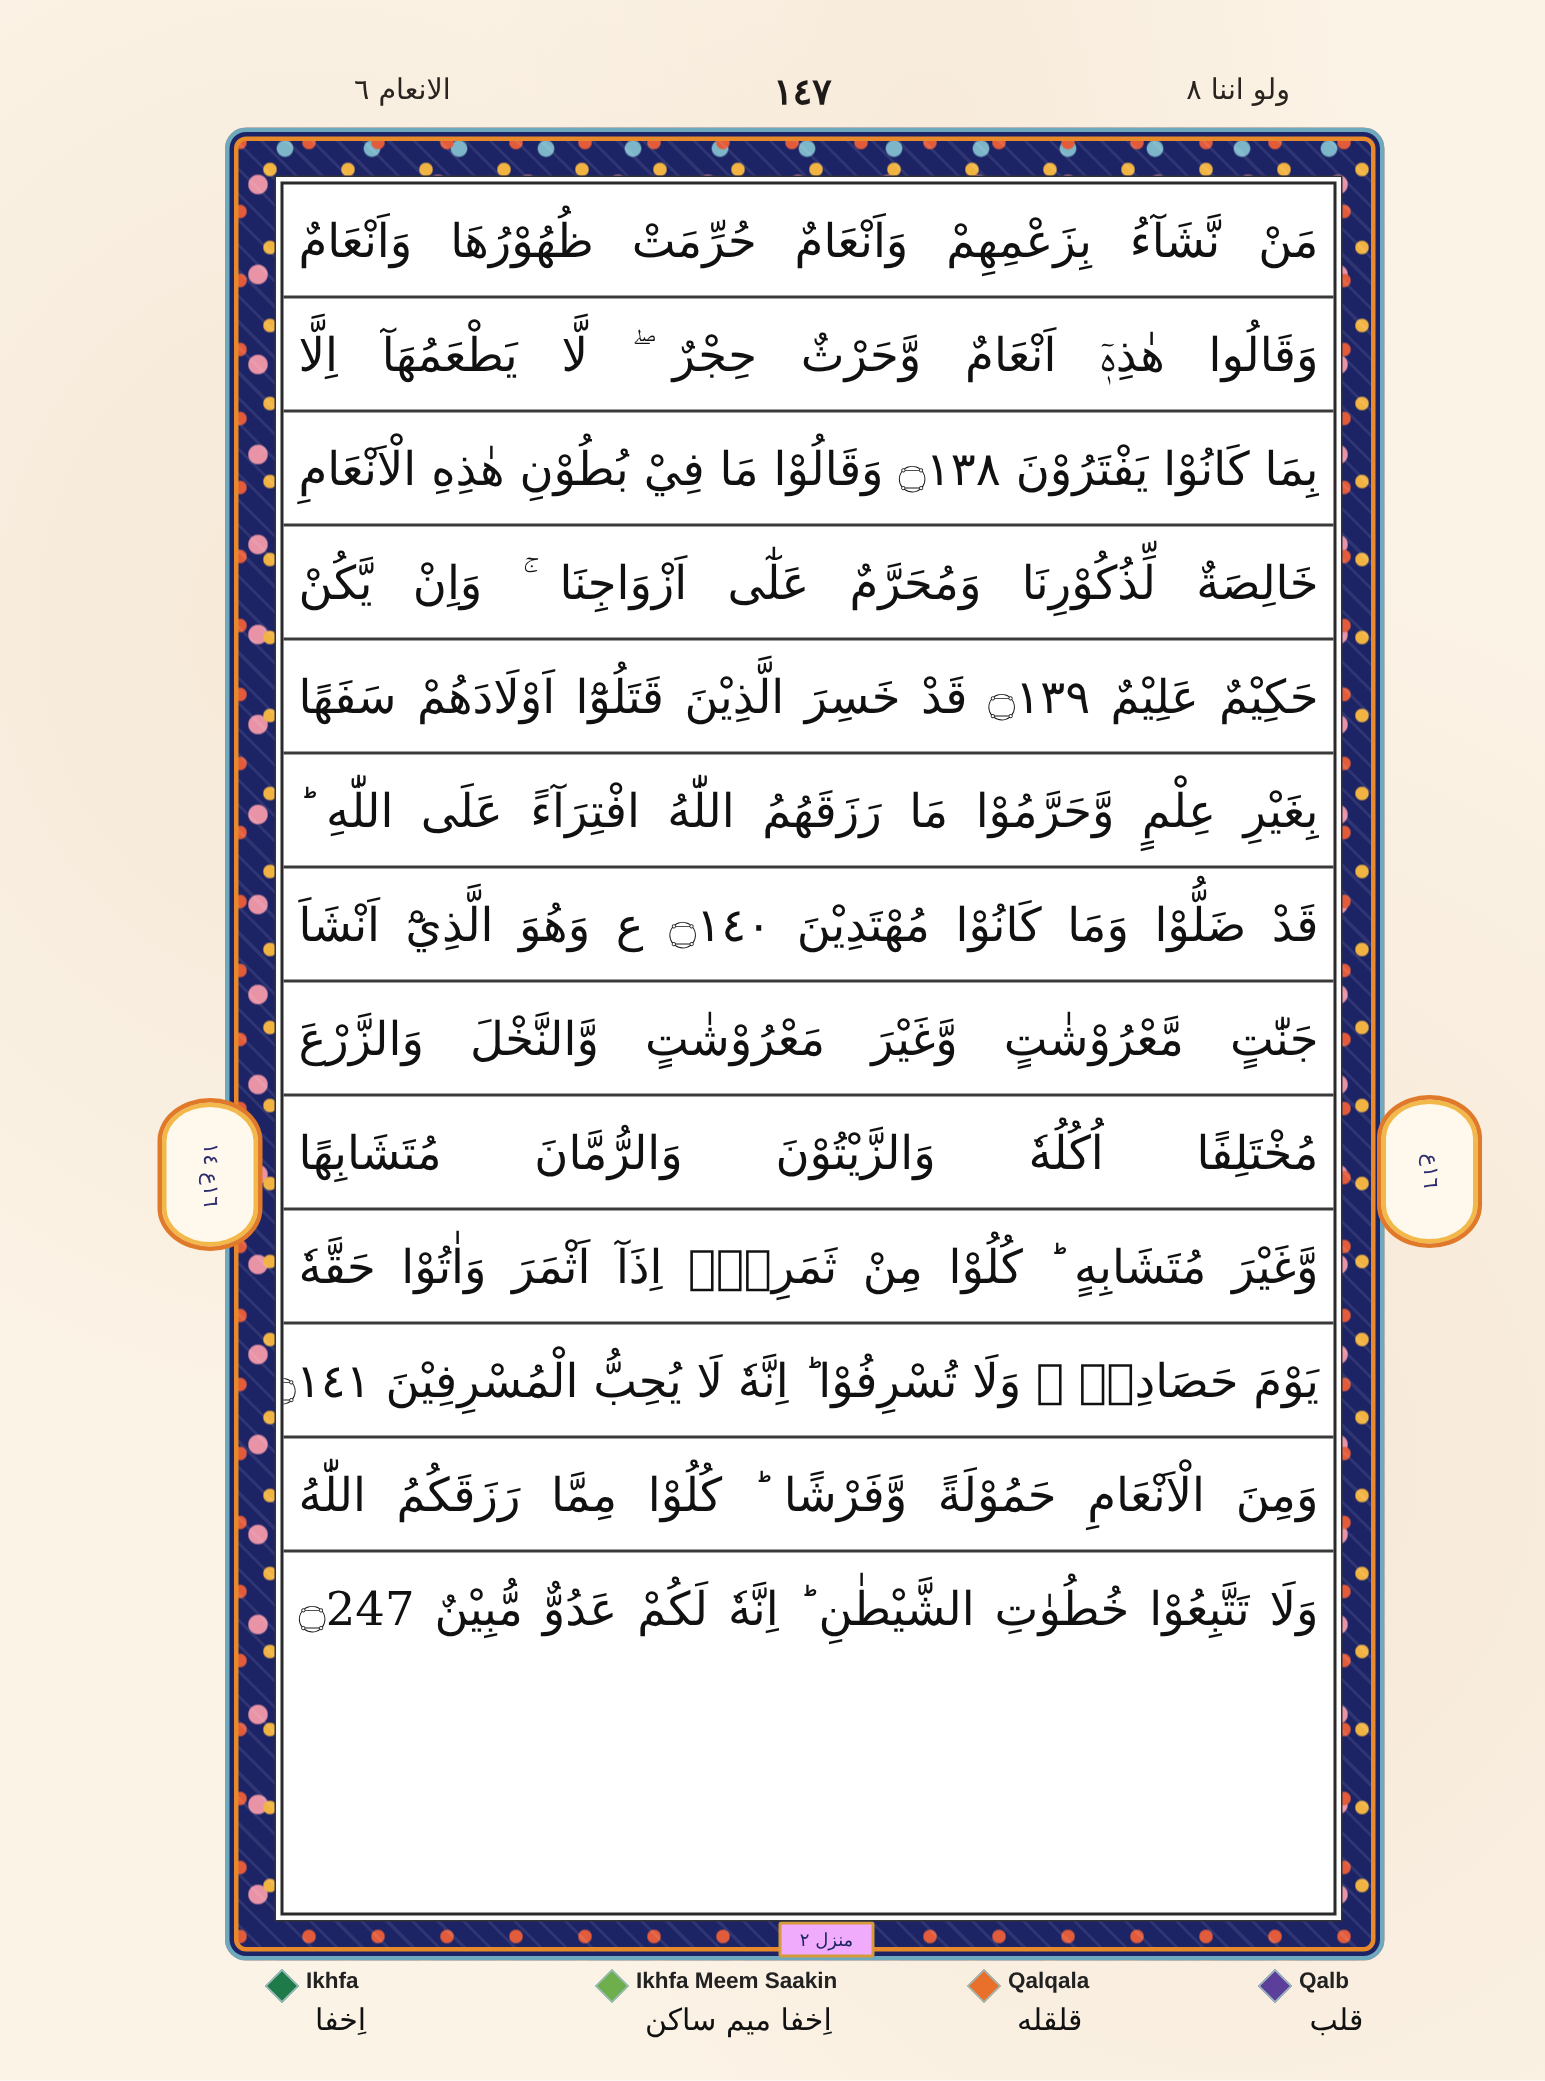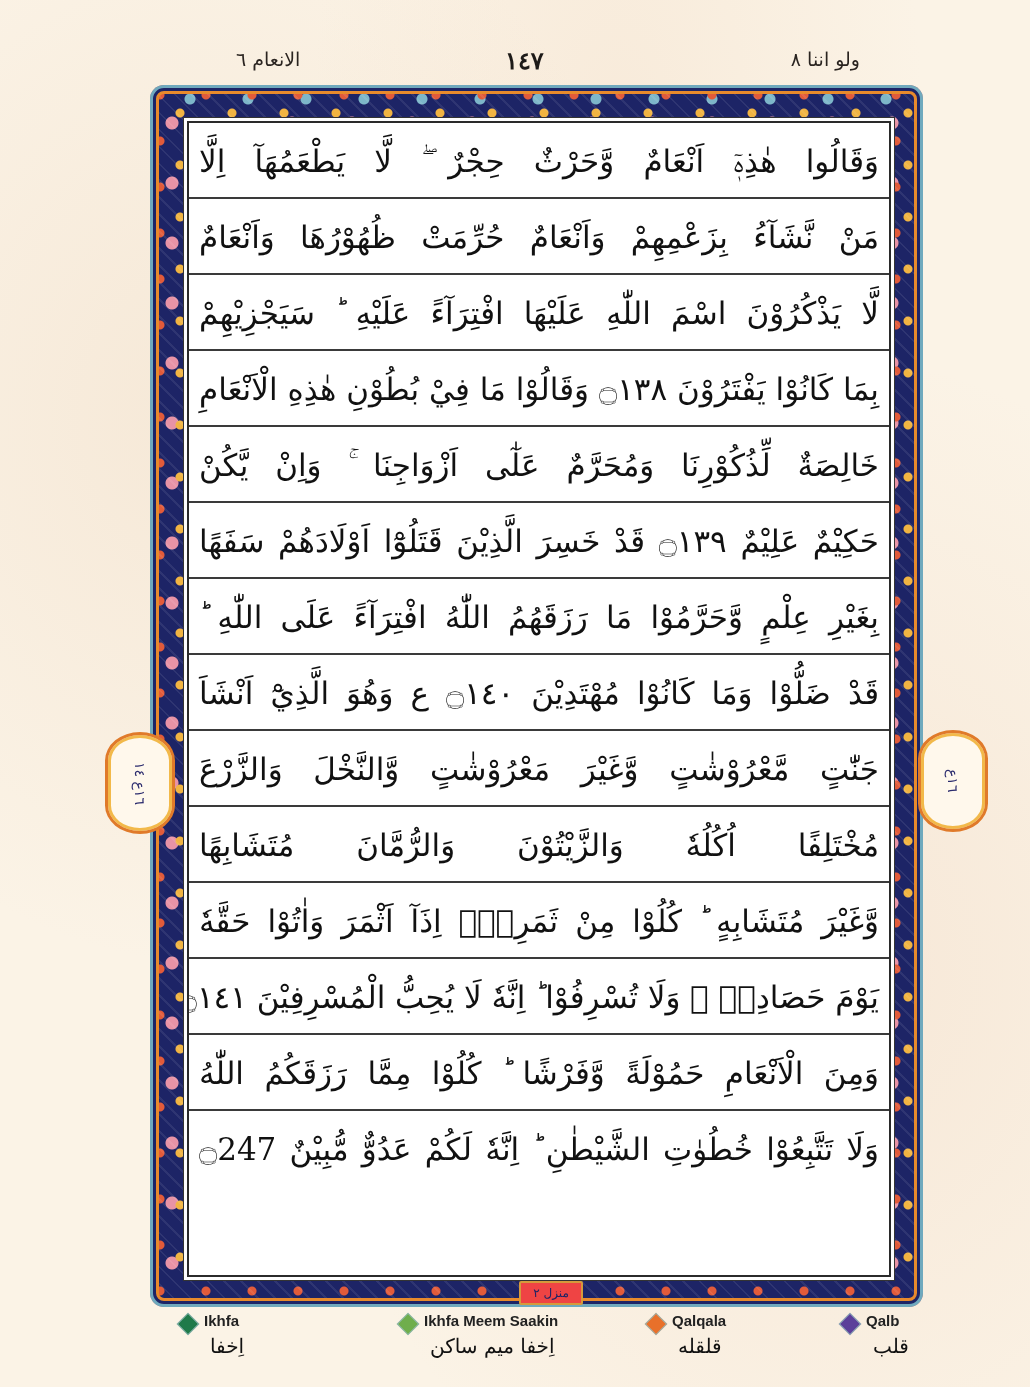--- a/index.html
+++ b/index.html
@@ -7,40 +7,40 @@
     width:1030px; height:1387px; position:relative; overflow:hidden;
     background:#fbf3e6;
     background-image:
       radial-gradient(ellipse at 20% 30%, rgba(230,200,170,0.25) 0, rgba(0,0,0,0) 40%),
       radial-gradient(ellipse at 80% 70%, rgba(230,190,160,0.22) 0, rgba(0,0,0,0) 45%),
       radial-gradient(ellipse at 60% 10%, rgba(240,215,190,0.3) 0, rgba(0,0,0,0) 35%);
     font-family: "DejaVu Sans", sans-serif;
   }
   .header { position:absolute; top:48px; left:0; width:1030px; height:34px; }
   .hdr-surah { position:absolute; left:204px; top:0; font-size:19px; color:#2a2420; font-family:"DejaVu Serif", serif; direction:rtl;margin-left:32px; }
-  .hdr-page { position:absolute; left:505px; top:-2px; width:60px; text-align:left; font-size:24px; font-weight:bold; color:#1d1a18; font-family:"DejaVu Serif", serif; }
+  .hdr-page { position:absolute; left:505px; top:-2px; width:60px; text-align:center; font-size:24px; font-weight:bold; color:#1d1a18; font-family:"DejaVu Serif", serif; }
   .hdr-juz { position:absolute; right:170px; top:0; font-size:19px; color:#2a2420; font-family:"DejaVu Serif", serif; direction:rtl; }
 
   .frame {
     position:absolute; left:150px; top:85px; width:773px; height:1222px;
     border-radius:14px;
     background:
       repeating-linear-gradient(45deg, rgba(255,255,255,0) 0 10px, rgba(255,255,255,0.08) 10px 12px),
       radial-gradient(circle at 10px 10px, #e25b3a 0 4px, rgba(0,0,0,0) 5px) 0 0/46px 46px,
       radial-gradient(circle at 30px 28px, #f1b442 0 4px, rgba(0,0,0,0) 5px) 0 0/52px 52px,
       radial-gradient(circle at 22px 38px, #e893a6 0 6px, rgba(0,0,0,0) 7px) 0 0/60px 60px,
       radial-gradient(circle at 40px 14px, #7db6c9 0 5px, rgba(0,0,0,0) 6px) 0 0/58px 58px,
       #1d2466;
     box-shadow: inset 0 0 0 3px #6fa9bd, inset 0 0 0 6px #1d2466, inset 0 0 0 9px #e88a2c;
   }
   .frame-tab { position:absolute; width:64px; height:96px; background:#fff8ec; border:3px solid #e07a2a; border-radius:50% 50% 50% 50% / 28% 28% 28% 28%; box-shadow: inset 0 0 0 3px #f2b94a; display:flex; align-items:center; justify-content:center; }
   .tab-left { left:105px; top:732px; }
   .tab-right { left:918px; top:730px; }
   .tab-text { writing-mode:vertical-rl; font-size:14px; color:#2c2c6e; font-family:"DejaVu Serif", serif; direction:rtl; }
-  .manzil-tab { position:absolute; left:519px; top:1281px; width:60px; height:20px; background:#ef4444; border:2px solid #d69a3b; border-radius:2px; font-size:12px; color:#1d2466; text-align:center; line-height:20px; font-family:"DejaVu Serif", serif; }
+  .manzil-tab { position:absolute; left:519px; top:1281px; width:60px; height:20px; background:#f0abfc; border:2px solid #d69a3b; border-radius:2px; font-size:12px; color:#1d2466; text-align:center; line-height:20px; font-family:"DejaVu Serif", serif; }
 
   .text-panel {
     position:absolute; left:187px; top:121px; width:700px; height:1152px;
     background:#ffffff; border:2px solid #2a2a2a; box-shadow: 0 0 0 3px #fdfdfd, 0 0 0 4px #333;
   }
   .line {
     height:76px; box-sizing:border-box; border-bottom:2px solid #3a3a3a;
     direction:rtl; text-align:justify; text-align-last:justify;
     padding:0 10px; font-family:"DejaVu Serif", serif; font-size:31px; line-height:76px; color:#111; white-space:nowrap; overflow:hidden;
   }
@@ -69,23 +69,22 @@
 
 <div class="frame-tab tab-left">
   <span class="tab-text">١٦ع ١٤</span>
 </div>
 <div class="frame-tab tab-right">
   <span class="tab-text">١٦ع</span>
 </div>
 <div class="manzil-tab">منزل ٢</div>
 
 <div class="text-panel">
+  <div class="line">مَنْ نَّشَآءُ بِزَعْمِهِمْ وَاَنْعَامٌ حُرِّمَتْ ظُهُوْرُهَا وَاَنْعَامٌ</div>
   <div class="line">وَقَالُوا هٰذِهٖٓ اَنْعَامٌ وَّحَرْثٌ حِجْرٌ ۖ لَّا يَطْعَمُهَآ اِلَّا</div>
-  <div class="line">مَنْ نَّشَآءُ بِزَعْمِهِمْ وَاَنْعَامٌ حُرِّمَتْ ظُهُوْرُهَا وَاَنْعَامٌ</div>
-  <div class="line">لَّا يَذْكُرُوْنَ اسْمَ اللّٰهِ عَلَيْهَا افْتِرَآءً عَلَيْهِ ؕ سَيَجْزِيْهِمْ</div>
   <div class="line">بِمَا كَانُوْا يَفْتَرُوْنَ ۝١٣٨ وَقَالُوْا مَا فِيْ بُطُوْنِ هٰذِهِ الْاَنْعَامِ</div>
   <div class="line">خَالِصَةٌ لِّذُكُوْرِنَا وَمُحَرَّمٌ عَلٰٓى اَزْوَاجِنَا ۚ وَاِنْ يَّكُنْ</div>
   <div class="line">حَكِيْمٌ عَلِيْمٌ ۝١٣٩ قَدْ خَسِرَ الَّذِيْنَ قَتَلُوْٓا اَوْلَادَهُمْ سَفَهًا</div>
   <div class="line">بِغَيْرِ عِلْمٍ وَّحَرَّمُوْا مَا رَزَقَهُمُ اللّٰهُ افْتِرَآءً عَلَى اللّٰهِ ؕ</div>
   <div class="line">قَدْ ضَلُّوْا وَمَا كَانُوْا مُهْتَدِيْنَ ۝١٤٠ ع وَهُوَ الَّذِيْٓ اَنْشَاَ</div>
   <div class="line">جَنّٰتٍ مَّعْرُوْشٰتٍ وَّغَيْرَ مَعْرُوْشٰتٍ وَّالنَّخْلَ وَالزَّرْعَ</div>
   <div class="line">مُخْتَلِفًا اُكُلُهٗ وَالزَّيْتُوْنَ وَالرُّمَّانَ مُتَشَابِهًا</div>
   <div class="line">وَّغَيْرَ مُتَشَابِهٍ ؕ كُلُوْا مِنْ ثَمَرِهٖٓ اِذَآ اَثْمَرَ وَاٰتُوْا حَقَّهٗ</div>
   <div class="line">يَوْمَ حَصَادِهٖ ۖ وَلَا تُسْرِفُوْا ؕ اِنَّهٗ لَا يُحِبُّ الْمُسْرِفِيْنَ ۝١٤١</div>
   <div class="line">وَمِنَ الْاَنْعَامِ حَمُوْلَةً وَّفَرْشًا ؕ كُلُوْا مِمَّا رَزَقَكُمُ اللّٰهُ</div>

